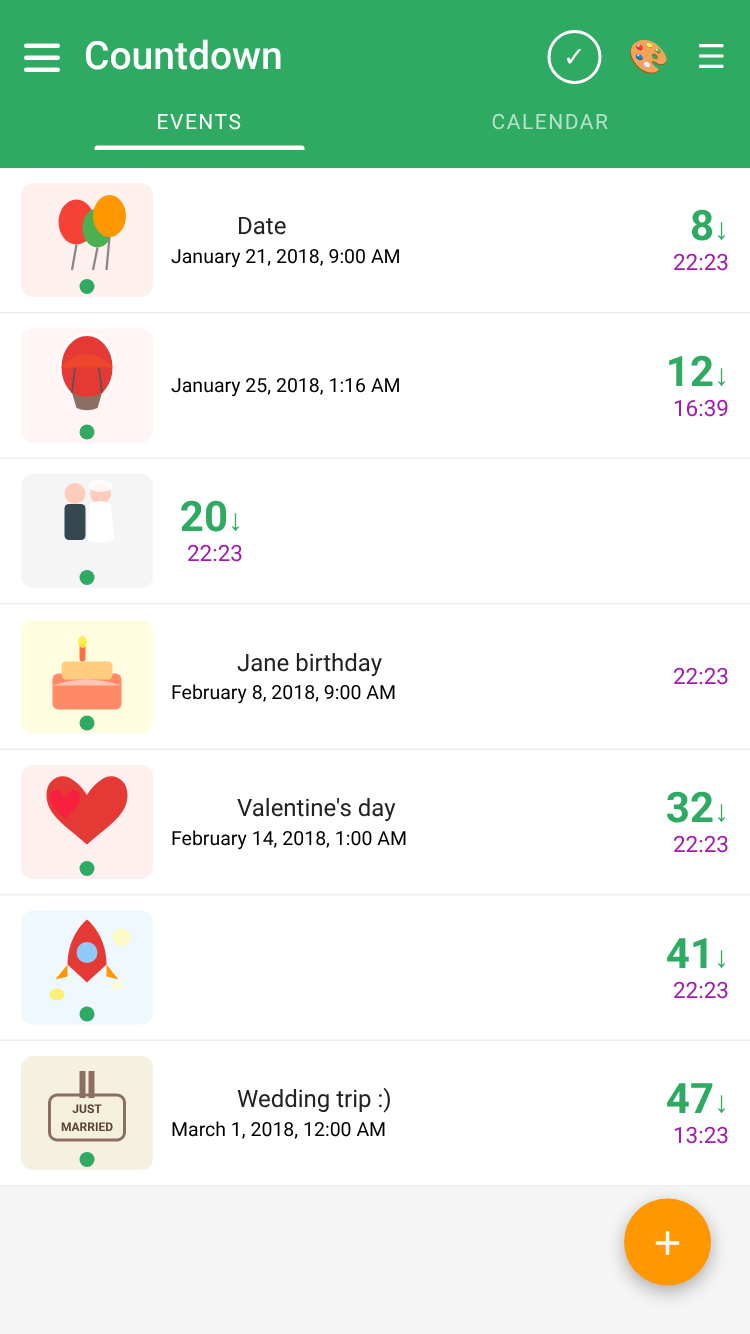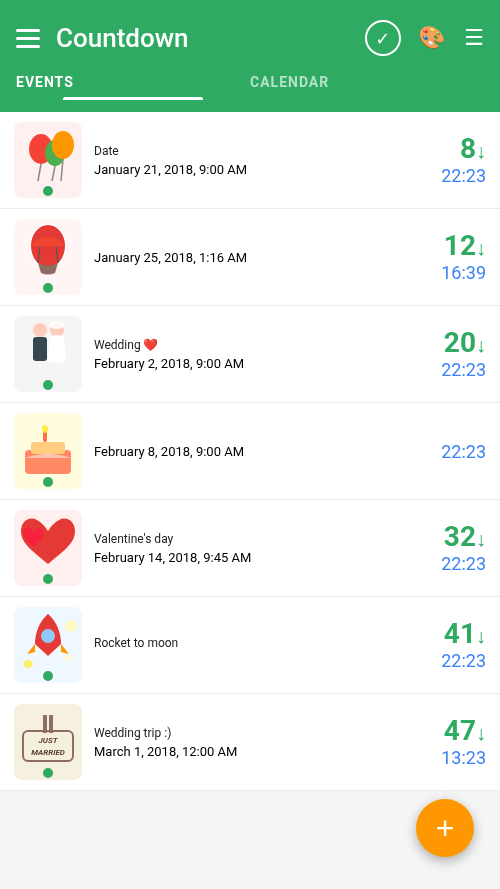--- a/index.html
+++ b/index.html
@@ -61,23 +61,24 @@
     }
 
     
     .tabs {
       display: flex;
       height: 48px;
       align-items: flex-end;
     }
     .tab {
       flex: 1;
+      text-align: center;
       padding-bottom: 10px;
       font-size: 14px;
-      font-weight: 700;
+      font-weight: 400;
       letter-spacing: 1px;
       cursor: pointer;
       color: rgba(255,255,255,0.65);
       position: relative;
     }
     .tab.active {
       color: white;
     }
     .tab.active::after {
       content: '';
@@ -95,74 +96,74 @@
       background: white;
     }
     .event-item {
       display: flex;
       align-items: center;
       padding: 10px 14px;
       border-bottom: 1px solid #ececec;
       position: relative;
     }
     .event-thumb {
-      width: 68px;
+      width: 88px;
       height: 76px;
       border-radius: 8px;
       background: #fafafa;
       flex-shrink: 0;
       display: flex;
       align-items: center;
       justify-content: center;
       font-size: 40px;
       position: relative;
       overflow: visible;
-      font-style: italic;
     }
     .event-dot {
       position: absolute;
       bottom: 2px;
       left: 50%;
       transform: translateX(-50%);
       width: 10px;
       height: 10px;
       border-radius: 50%;
       background: #2eaa62;
     }
     .event-info {
       flex: 1;
       padding: 0 12px;
     }
     .event-name {
-      font-size: 12px;
+      font-size: 16px;
       color: #222;
       font-weight: 400;
       margin-bottom: 4px;
+      margin-left: 44px;
     }
     .event-date {
       font-size: 13px;
       color: #000000;
     }
     .event-countdown {
       text-align: right;
       min-width: 60px;
     }
     .countdown-days {
       font-size: 28px;
       font-weight: 700;
       color: #2eaa62;
       line-height: 1.1;
     }
     .countdown-days .arrow-down {
       font-size: 20px;
       vertical-align: middle;
     }
     .countdown-time {
-      font-size: 18px;
-      color: #3b82f6;
+      font-size: 15px;
+      color: #a21caf;
     }
 
     
     .thumb-date { background: #fff0f0; }
     .thumb-balloon { background: #fff5f5; }
     .thumb-wedding { background: #f5f5f5; }
     .thumb-birthday { background: #fffce0; }
     .thumb-valentine { background: #fff0f0; }
     .thumb-rocket { background: #f0f8ff; }
     .thumb-trip { background: #f5f0e0; }
@@ -278,79 +279,75 @@
     <div class="event-thumb thumb-wedding">
       <span style="font-size:38px;"><svg width="70" height="70" viewBox="0 0 70 70" xmlns="http://www.w3.org/2000/svg">
       <circle cx="27" cy="15" r="7" fill="#ffccbc"></circle>
       <rect x="20" y="22" width="14" height="24" rx="3" fill="#37474f"></rect>
       <circle cx="44" cy="15" r="7" fill="#ffccbc"></circle>
       <path d="M37 22 Q44 18 51 22 L53 46 Q44 50 35 46 Z" fill="white"></path>
       <ellipse cx="44" cy="10" rx="8" ry="4" fill="white" opacity="0.8"></ellipse>
     </svg></span>
       <div class="event-dot"></div>
     </div>
-    <div class="event-info">
-      <div class="event-name">Wedding ❤️</div>
-      <div class="event-date">February 2, 2018, 9:00 AM</div>
-    </div>
     <div class="event-countdown">
       <div class="countdown-days">20<span class="arrow-down">↓</span></div>
       <div class="countdown-time">22:23</div>
     </div>
   </div>
     <div class="event-item">
     <div class="event-thumb thumb-birthday">
       <span style="font-size:38px;"><svg width="70" height="70" viewBox="0 0 70 70" xmlns="http://www.w3.org/2000/svg">
       <rect x="12" y="38" width="46" height="24" rx="4" fill="#ff8a65"></rect>
       <rect x="18" y="30" width="34" height="12" rx="3" fill="#ffcc80"></rect>
       <rect x="30" y="18" width="4" height="12" rx="2" fill="#ff7043"></rect>
       <ellipse cx="32" cy="17" rx="3" ry="4" fill="#ffeb3b" opacity="0.9"></ellipse>
       <path d="M12 46 Q35 38 58 46" fill="white" opacity="0.5"></path>
     </svg></span>
       <div class="event-dot"></div>
     </div>
     <div class="event-info">
+      <div class="event-name">Jane birthday</div>
       <div class="event-date">February 8, 2018, 9:00 AM</div>
     </div>
     <div class="event-countdown">
       <div class="countdown-time">22:23</div>
     </div>
   </div>
     <div class="event-item">
     <div class="event-thumb thumb-valentine">
       <span style="font-size:38px;"><svg width="70" height="70" viewBox="0 0 70 70" xmlns="http://www.w3.org/2000/svg">
       <path d="M35 55 C20 42 8 35 8 22 C8 12 16 8 22 10 C27 12 32 17 35 22 C38 17 43 12 48 10 C54 8 62 12 62 22 C62 35 50 42 35 55Z" fill="#e53935"></path>
       <path d="M28 60 C18 50 10 44 10 34 C10 27 15 24 19 25 C22 26 26 30 28 34 C30 30 34 26 37 25 C41 24 46 27 46 34 C46 44 38 50 28 60Z" fill="#ff1744" opacity="0.7" transform="translate(5 5) scale(0.55)"></path>
     </svg></span>
       <div class="event-dot"></div>
     </div>
     <div class="event-info">
       <div class="event-name">Valentine's day</div>
-      <div class="event-date">February 14, 2018, 9:45 AM</div>
+      <div class="event-date">February 14, 2018, 1:00 AM</div>
     </div>
     <div class="event-countdown">
       <div class="countdown-days">32<span class="arrow-down">↓</span></div>
       <div class="countdown-time">22:23</div>
     </div>
   </div>
     <div class="event-item">
     <div class="event-thumb thumb-rocket">
       <span style="font-size:38px;"><svg width="70" height="70" viewBox="0 0 70 70" xmlns="http://www.w3.org/2000/svg">
       <path d="M35 8 C35 8 48 18 48 38 L35 50 L22 38 C22 18 35 8 35 8Z" fill="#e53935"></path>
       <circle cx="35" cy="30" r="7" fill="#90caf9"></circle>
       <path d="M22 38 L14 48 L22 46 Z" fill="#ff9800"></path>
       <path d="M48 38 L56 48 L48 46 Z" fill="#ff9800"></path>
       <ellipse cx="15" cy="58" rx="5" ry="4" fill="#ffeb3b" opacity="0.7"></ellipse>
       <ellipse cx="55" cy="52" rx="4" ry="3" fill="#fff9c4" opacity="0.7"></ellipse>
       <circle cx="58" cy="20" r="6" fill="#fff9c4"></circle>
     </svg></span>
       <div class="event-dot"></div>
     </div>
     <div class="event-info">
-      <div class="event-name">Rocket to moon</div>
     </div>
     <div class="event-countdown">
       <div class="countdown-days">41<span class="arrow-down">↓</span></div>
       <div class="countdown-time">22:23</div>
     </div>
   </div>
     <div class="event-item">
     <div class="event-thumb thumb-trip">
       <span style="font-size:38px;"><svg width="70" height="70" viewBox="0 0 70 70" xmlns="http://www.w3.org/2000/svg">
       <rect x="10" y="28" width="50" height="30" rx="5" fill="#f5f0dc"></rect>

